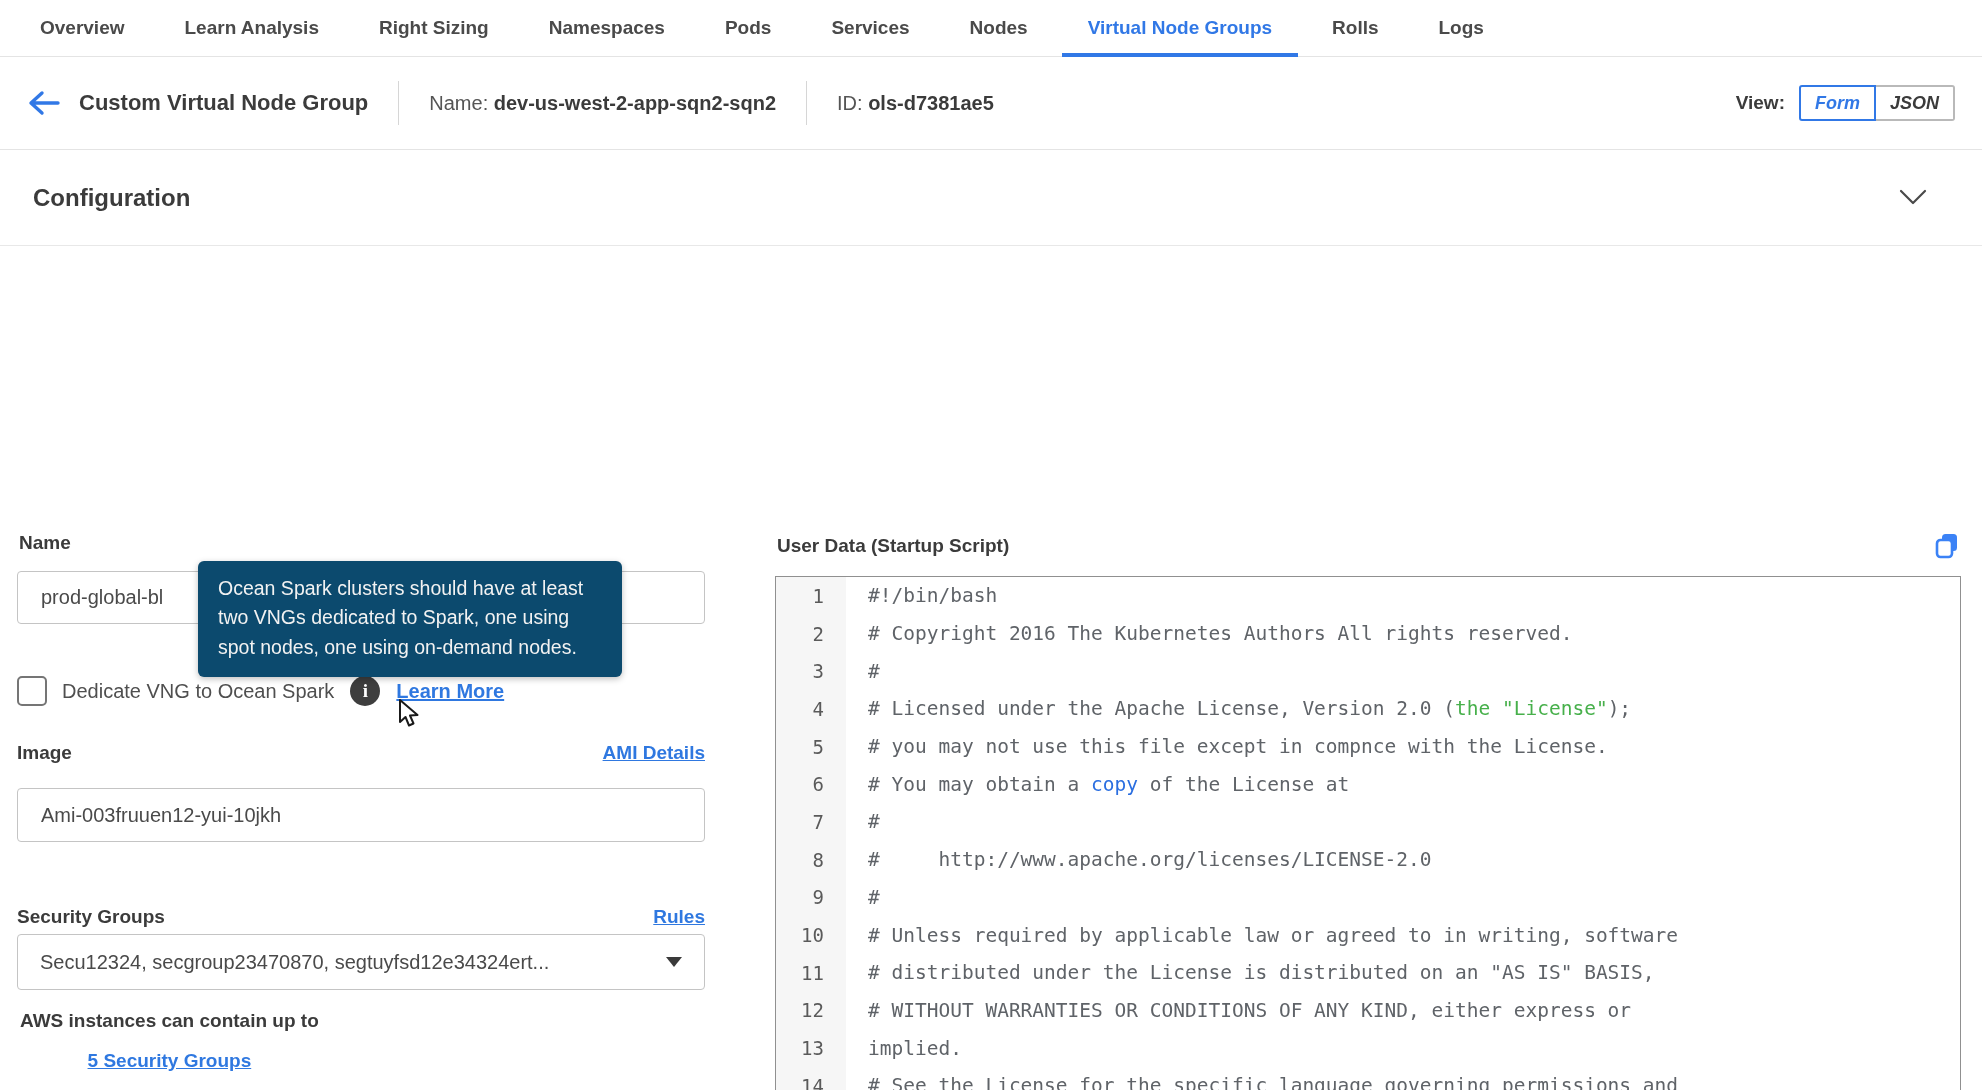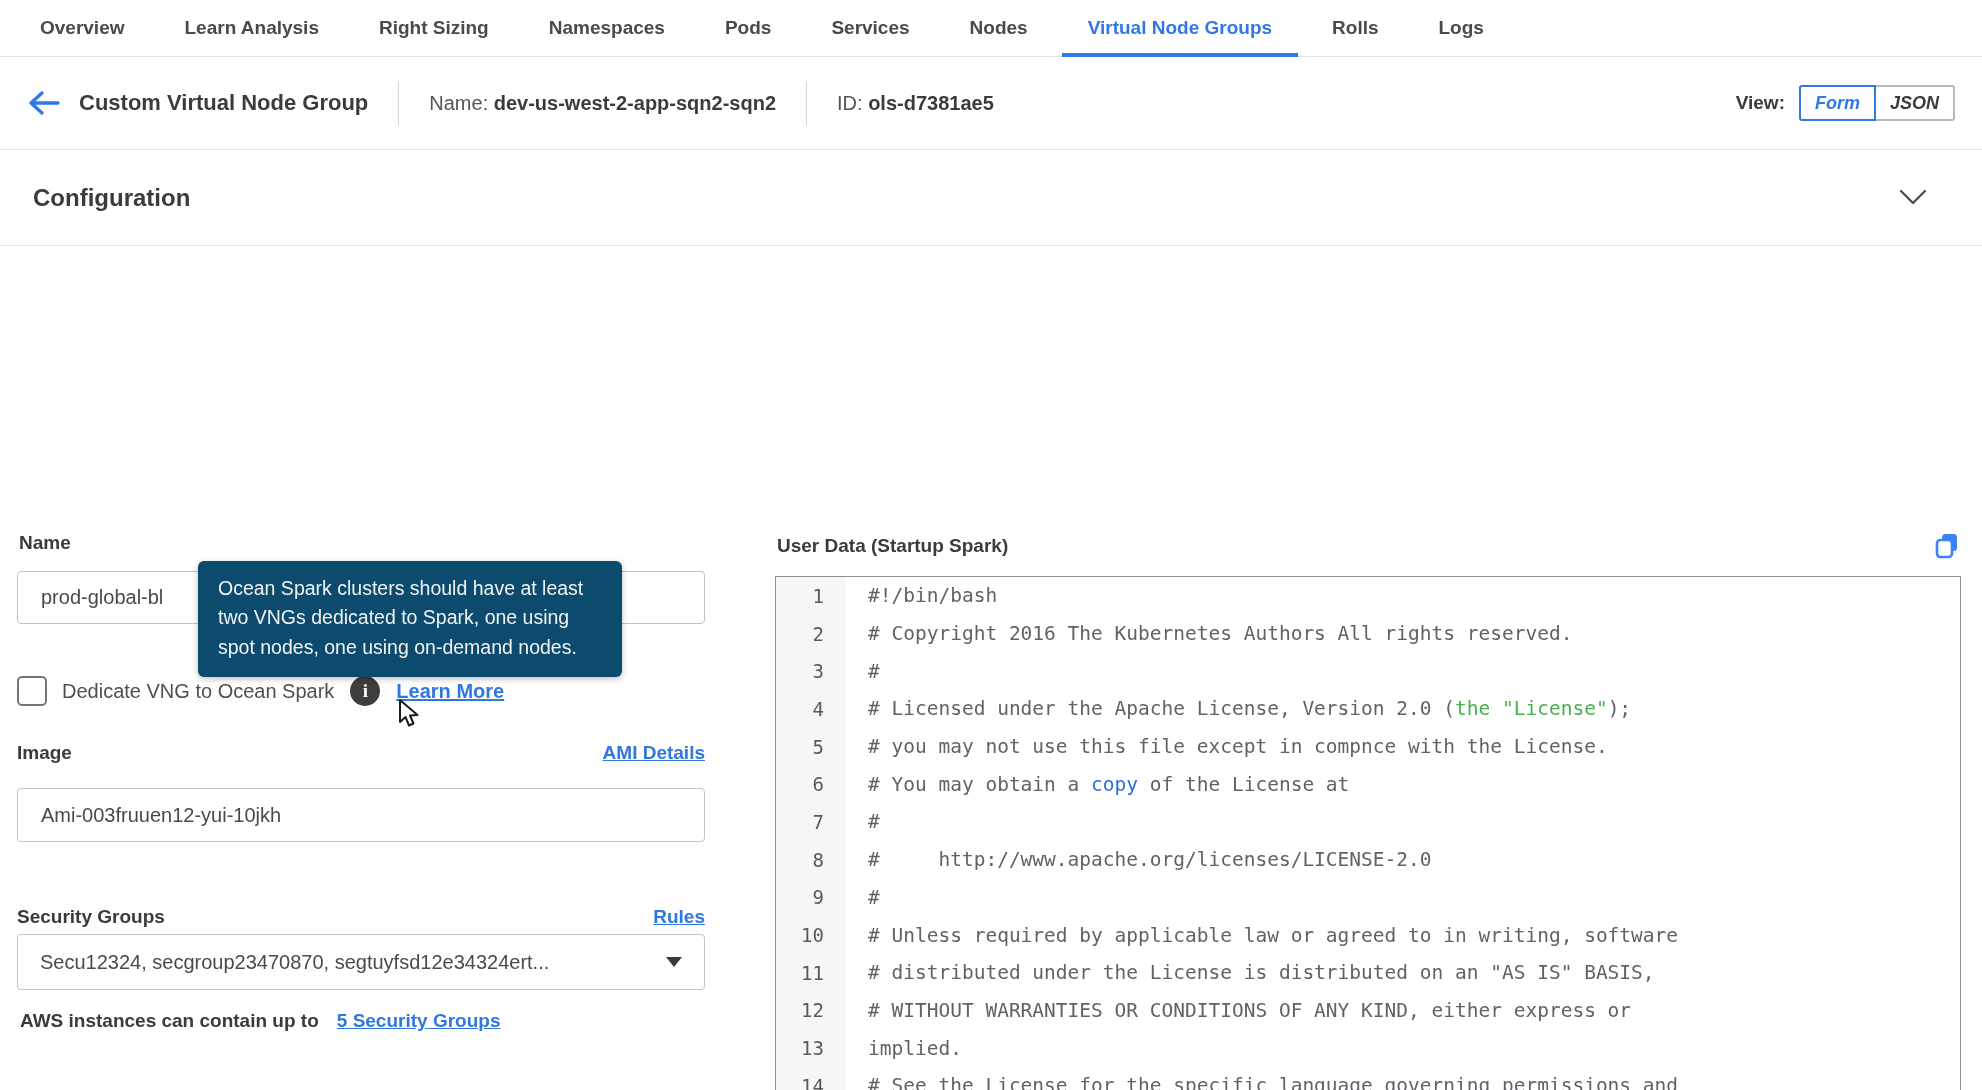--- a/index.html
+++ b/index.html
@@ -184,29 +184,29 @@
   <input class="abs text-input" style="left: 17px; top: 542px; height: 54px;" type="text" value="Ami-003fruuen12-yui-10jkh">
 
   <div class="abs label-row" style="left:17px; top:660px;">
     <span class="fld-label">Security Groups</span>
     <span class="blue-link">Rules</span>
   </div>
   <div class="abs sel-box" style="left:17px; top:688px; width:688px;">
     <span class="sel-text">Secu12324, secgroup23470870, segtuyfsd12e34324ert...</span>
     <span class="caret"></span>
   </div>
-  <div class="abs helper-row" style="left:20px; top:764px;">
+  <div class="abs helper-row" style="left:20px; top:764px;flex-direction:column;">
     <span class="helper-text">AWS instances can contain up to</span>
     <span class="blue-link">5 Security Groups</span>
   </div>
 
   <div class="abs fld-label" style="left:19px; top:843px;">Subnets</div>
 
   <div class="editor-hd">
-    <span class="editor-title">User Data (Startup Spark)</span>
+    <span class="editor-title">User Data (Startup Script)</span>
     <svg class="copy-icon" width="27" height="30" viewBox="0 0 27 30">
       <rect x="9" y="3" width="15" height="17" rx="3.5" fill="#3b82f6"></rect>
       <rect x="4" y="9" width="15" height="17" rx="3.5" fill="#ffffff" stroke="#3b82f6" stroke-width="2.6"></rect>
     </svg>
   </div>
   <div class="code-box" id="codebox">
       <div class="code-row">
         <div class="gutter">1</div>
         <div class="code-cell"><span class="tok-comment">#!/bin/bash</span></div>
       </div>

